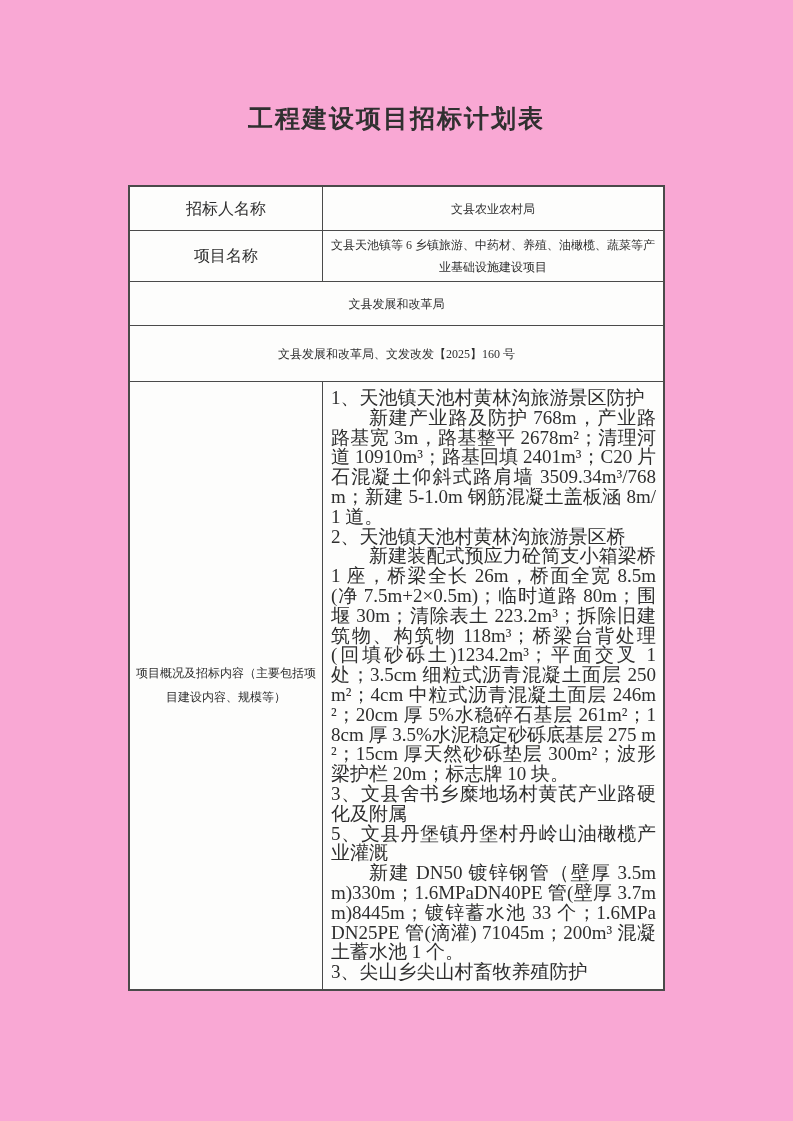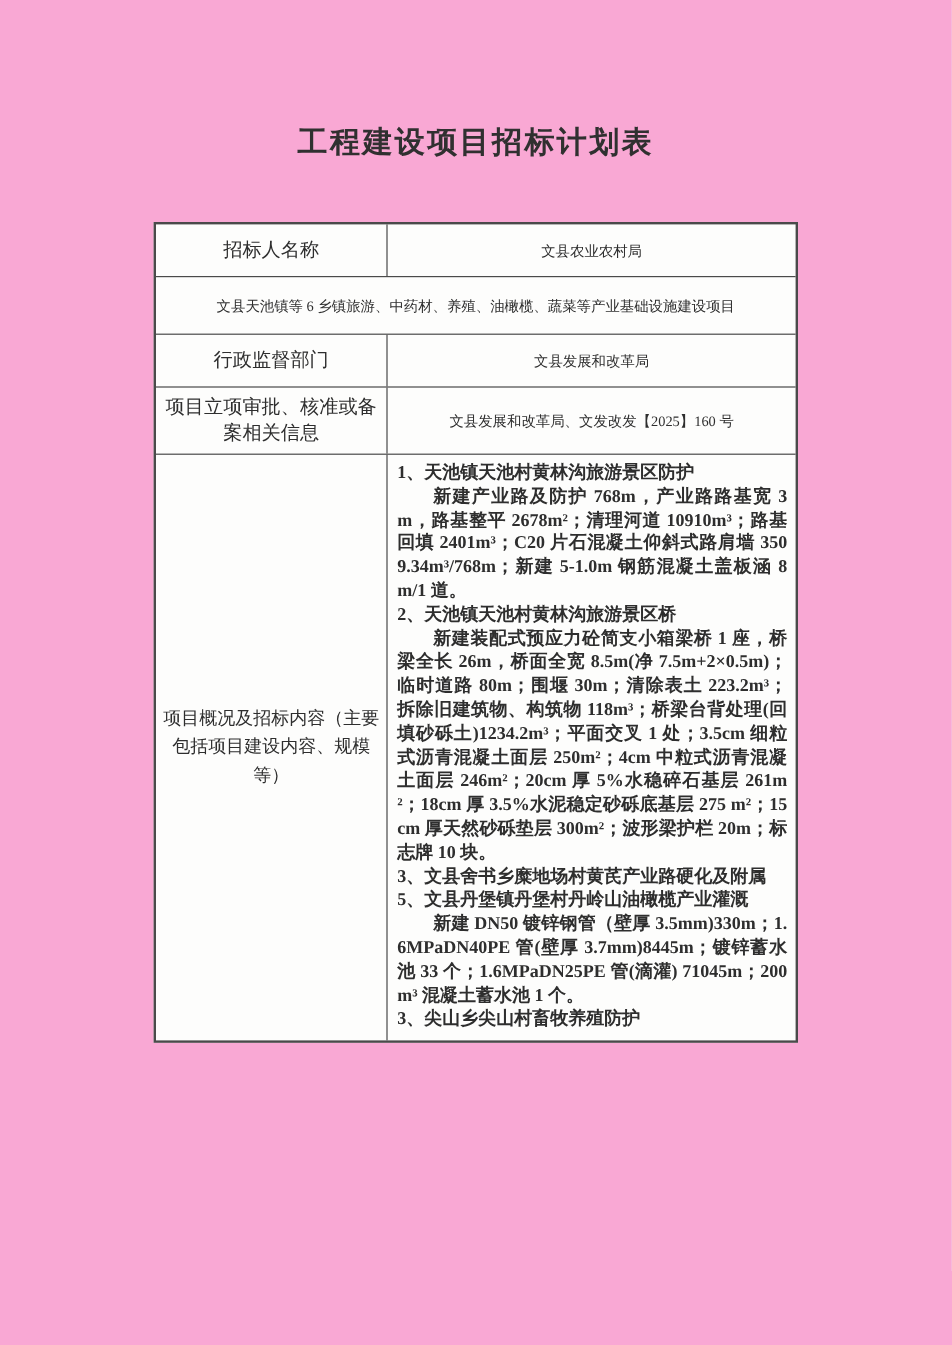--- a/index.html
+++ b/index.html
@@ -63,28 +63,27 @@
     padding: 3px 8px;
     box-sizing: border-box;
     font-size: 12px;
     line-height: 22px;
     color: #2e2e2e;
   }
   .r1 { min-height: 44px; }
   .r2 { min-height: 48px; }
   .r3 { min-height: 44px; }
   .r4 { min-height: 56px; }
-  .r5 .t-label { font-size: 15px; line-height: 24px; padding: 3px 6px; }
+  .r5 .t-label { font-size: 12px; line-height: 24px; padding: 3px 6px; }
   .r5 .t-value {
     display: block;
     text-align: justify;
     padding: 6px 7px 7px 8px;
-    font-size: 15px;
+    font-size: 19px;
     line-height: 19.8px;
-    font-weight: bold;
   }
   .para {
     margin: 0;
     text-align: justify;
     word-break: break-all;
   }
   .para.para-indent { text-indent: 2em; }
 </style>
 </head>
 <body>
@@ -94,30 +93,29 @@
   <div class="doc-title">工程建设项目招标计划表</div>
 
   <div class="bid-table">
 
     <div class="t-row r1">
       <div class="t-label">招标人名称</div>
       <div class="t-value">文县农业农村局</div>
     </div>
 
     <div class="t-row r2">
+      <div class="t-label">项目名称</div>
       <div class="t-value">文县天池镇等 6 乡镇旅游、中药材、养殖、油橄榄、蔬菜等产业基础设施建设项目</div>
     </div>
 
     <div class="t-row r3">
-      <div class="t-label">行政监督部门</div>
       <div class="t-value">文县发展和改革局</div>
     </div>
 
     <div class="t-row r4">
-      <div class="t-label">项目立项审批、核准或备案相关信息</div>
       <div class="t-value">文县发展和改革局、文发改发【2025】160 号</div>
     </div>
 
     <div class="t-row r5">
       <div class="t-label">项目概况及招标内容（主要包括项目建设内容、规模等）</div>
       <div class="t-value">
 
       <p class="para">1、天池镇天池村黄林沟旅游景区防护</p>
           <p class="para para-indent">新建产业路及防护 768m，产业路路基宽 3m，路基整平 2678m²；清理河道 10910m³；路基回填 2401m³；C20 片石混凝土仰斜式路肩墙 3509.34m³/768m；新建 5-1.0m 钢筋混凝土盖板涵 8m/1 道。</p>
           <p class="para">2、天池镇天池村黄林沟旅游景区桥</p>

